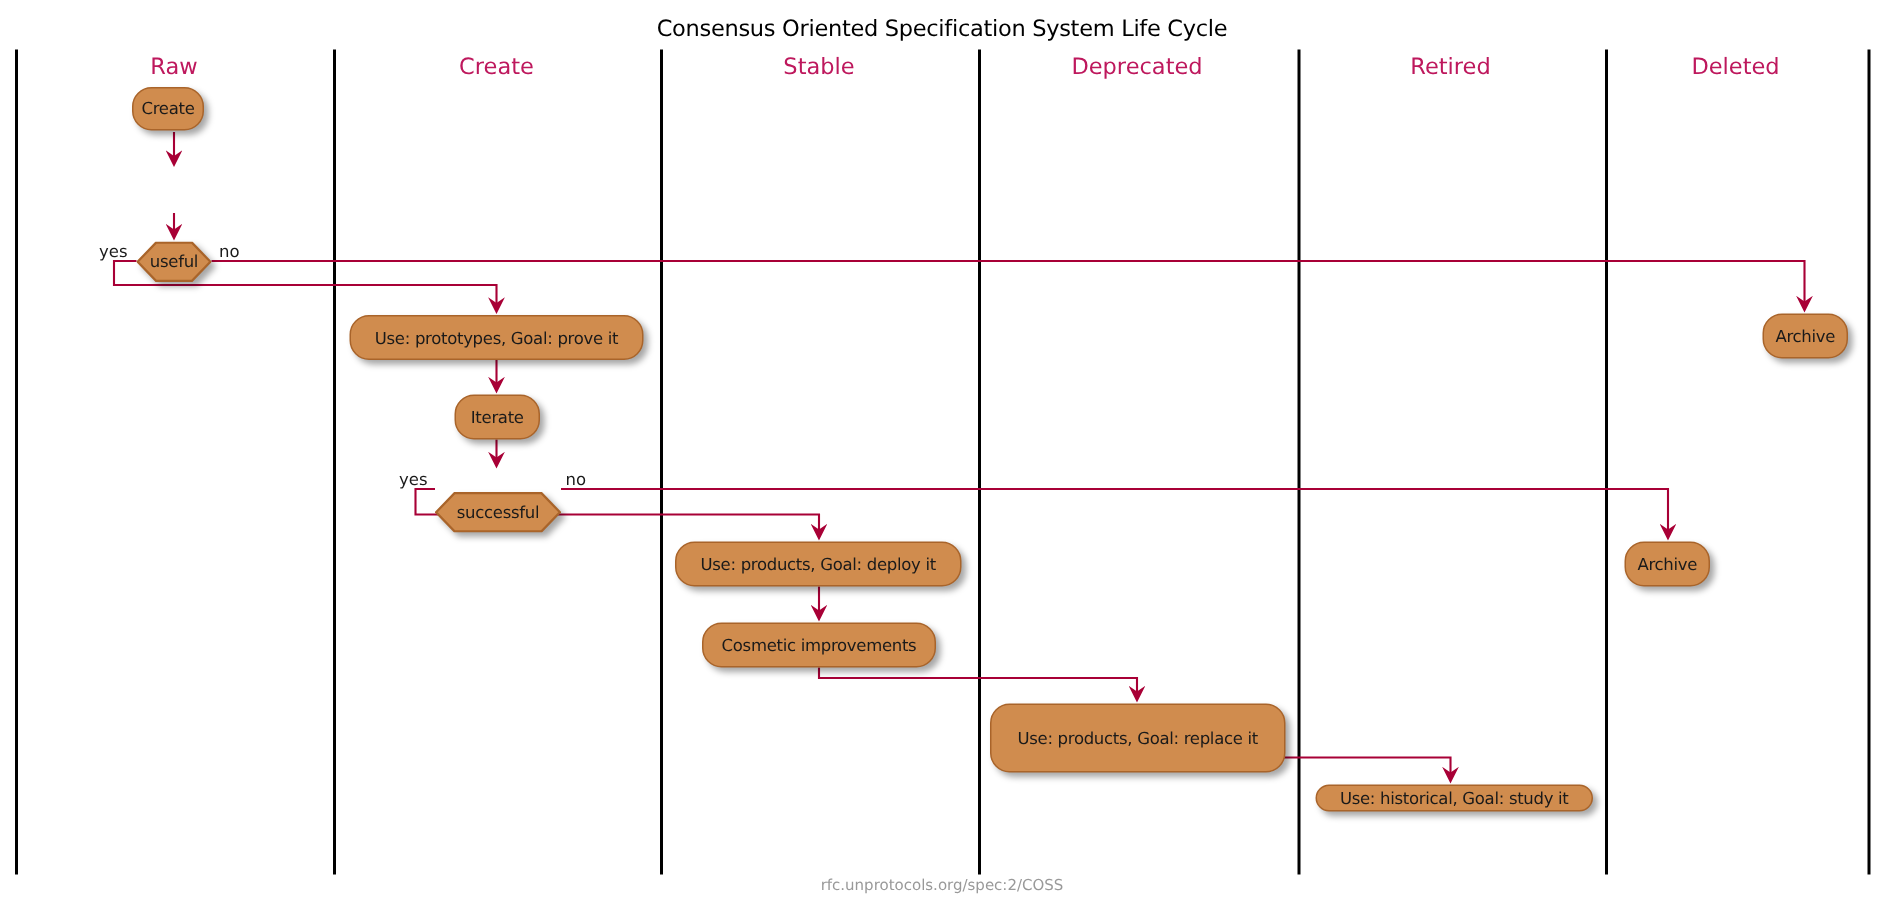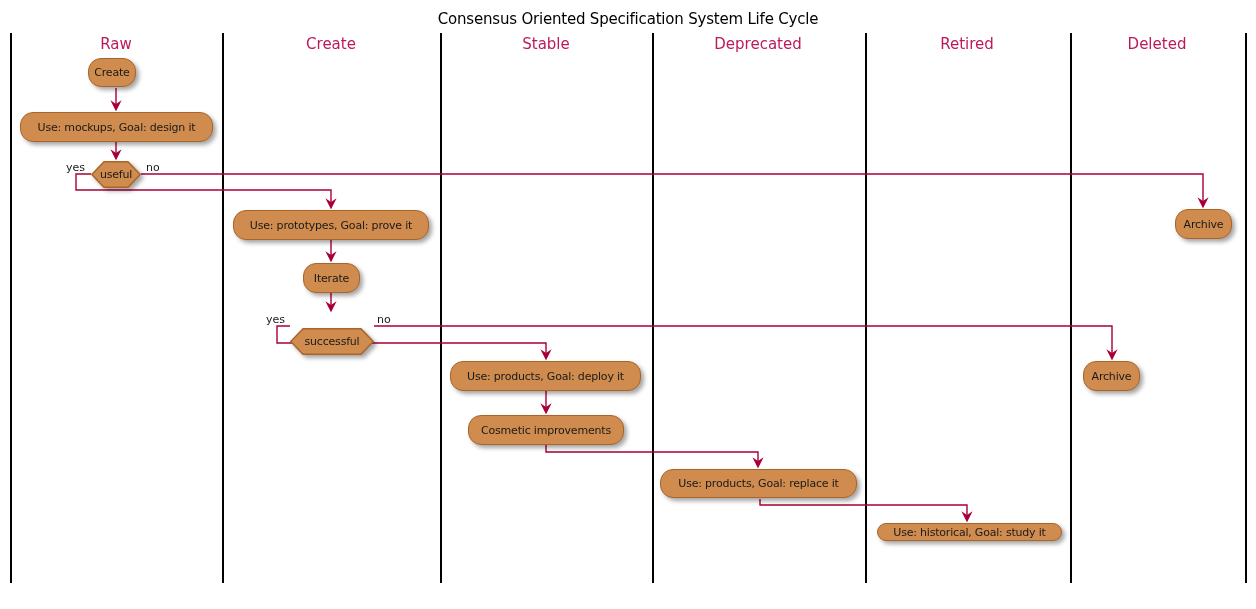--- a/index.html
+++ b/index.html
@@ -69,20 +69,21 @@
     position: absolute;
     left: 0; top: 0;
     pointer-events: none;
   }
 </style>
 </head>
 <body>
 
 <div id="stage">
   <div class="diagram-title">Consensus Oriented Specification System Life Cycle</div>
+  <div class="footer-text">rfc.unprotocols.org/spec:2/COSS</div>
 <div class="lane-line" style="left: 10px; top: 33px; height: 550px; background: rgb(0, 0, 0);"></div>
     <div class="lane-line" style="left: 222px; top: 33px; height: 550px; background: rgb(0, 0, 0);"></div>
     <div class="lane-line" style="left: 440px; top: 33px; height: 550px; background: rgb(0, 0, 0);"></div>
     <div class="lane-line" style="left: 652px; top: 33px; height: 550px; background: rgb(0, 0, 0);"></div>
     <div class="lane-line" style="left: 865px; top: 33px; height: 550px; background: rgb(0, 0, 0);"></div>
     <div class="lane-line" style="left: 1070px; top: 33px; height: 550px; background: rgb(0, 0, 0);"></div>
     <div class="lane-line" style="left: 1245px; top: 33px; height: 550px; background: rgb(0, 0, 0);"></div>
     <div class="lane-label" style="left: 36px; top: 35px;">Raw</div>
     <div class="lane-label" style="left: 251px; top: 35px;">Create</div>
     <div class="lane-label" style="left: 466px; top: 35px;">Stable</div>
@@ -109,25 +110,20 @@
     </svg>
     <span class="edge-label" style="left: 66px; top: 161px;">yes</span>
     <span class="edge-label" style="left: 146px; top: 161px;">no</span>
     <span class="edge-label" style="left: 266px; top: 313px;">yes</span>
     <span class="edge-label" style="left: 377px; top: 313px;">no</span>
     <div class="node" style="left: 88px; top: 58px; width: 48px; height: 29px;">
       <div class="shape-rounded" style="background: rgb(208, 140, 78); border: 1.5px solid rgb(169, 100, 42);">
         <span class="node-label">Create</span>
       </div>
     </div>
-    <div class="node" style="left: 20px; top: 112px; width: 193px; height: 30px;">
-      <div class="shape-rounded" style="background: rgb(208, 140, 78); border: 1.5px solid rgb(169, 100, 42);">
-        <span class="node-label">Use: mockups, Goal: design it</span>
-      </div>
-    </div>
     <div class="node hex" style="left: 91px; top: 161px; width: 50px; height: 27px;">
       <svg width="50" height="27">
         <polygon points="13,0.75 37,0.75 49.25,13.5 37,26.25 13,26.25 0.75,13.5" fill="#D08C4E" stroke="#A9642A" stroke-width="1.5"></polygon>
       </svg>
       <span class="node-label">useful</span>
     </div>
     <div class="node" style="left: 233px; top: 210px; width: 196px; height: 30px;">
       <div class="shape-rounded" style="background: rgb(208, 140, 78); border: 1.5px solid rgb(169, 100, 42);">
         <span class="node-label">Use: prototypes, Goal: prove it</span>
       </div>
@@ -146,21 +142,21 @@
     <div class="node" style="left: 468px; top: 415px; width: 156px; height: 30px;">
       <div class="shape-rounded" style="background: rgb(208, 140, 78); border: 1.5px solid rgb(169, 100, 42);">
         <span class="node-label">Cosmetic improvements</span>
       </div>
     </div>
     <div class="node" style="left: 450px; top: 361px; width: 191px; height: 30px;">
       <div class="shape-rounded" style="background: rgb(208, 140, 78); border: 1.5px solid rgb(169, 100, 42);">
         <span class="node-label">Use: products, Goal: deploy it</span>
       </div>
     </div>
-    <div class="node" style="left: 660px; top: 469px; width: 197px; height: 29px;">
+    <div class="node" style="left: 660px; top: 469px; width: 197px; height: 46px;">
       <div class="shape-rounded" style="background: rgb(208, 140, 78); border: 1.5px solid rgb(169, 100, 42);">
         <span class="node-label">Use: products, Goal: replace it</span>
       </div>
     </div>
     <div class="node" style="left: 877px; top: 523px; width: 185px; height: 18px;">
       <div class="shape-rounded" style="background: rgb(208, 140, 78); border: 1.5px solid rgb(169, 100, 42);">
         <span class="node-label">Use: historical, Goal: study it</span>
       </div>
     </div>
     <div class="node" style="left: 1175px; top: 209px; width: 57px; height: 30px;">

